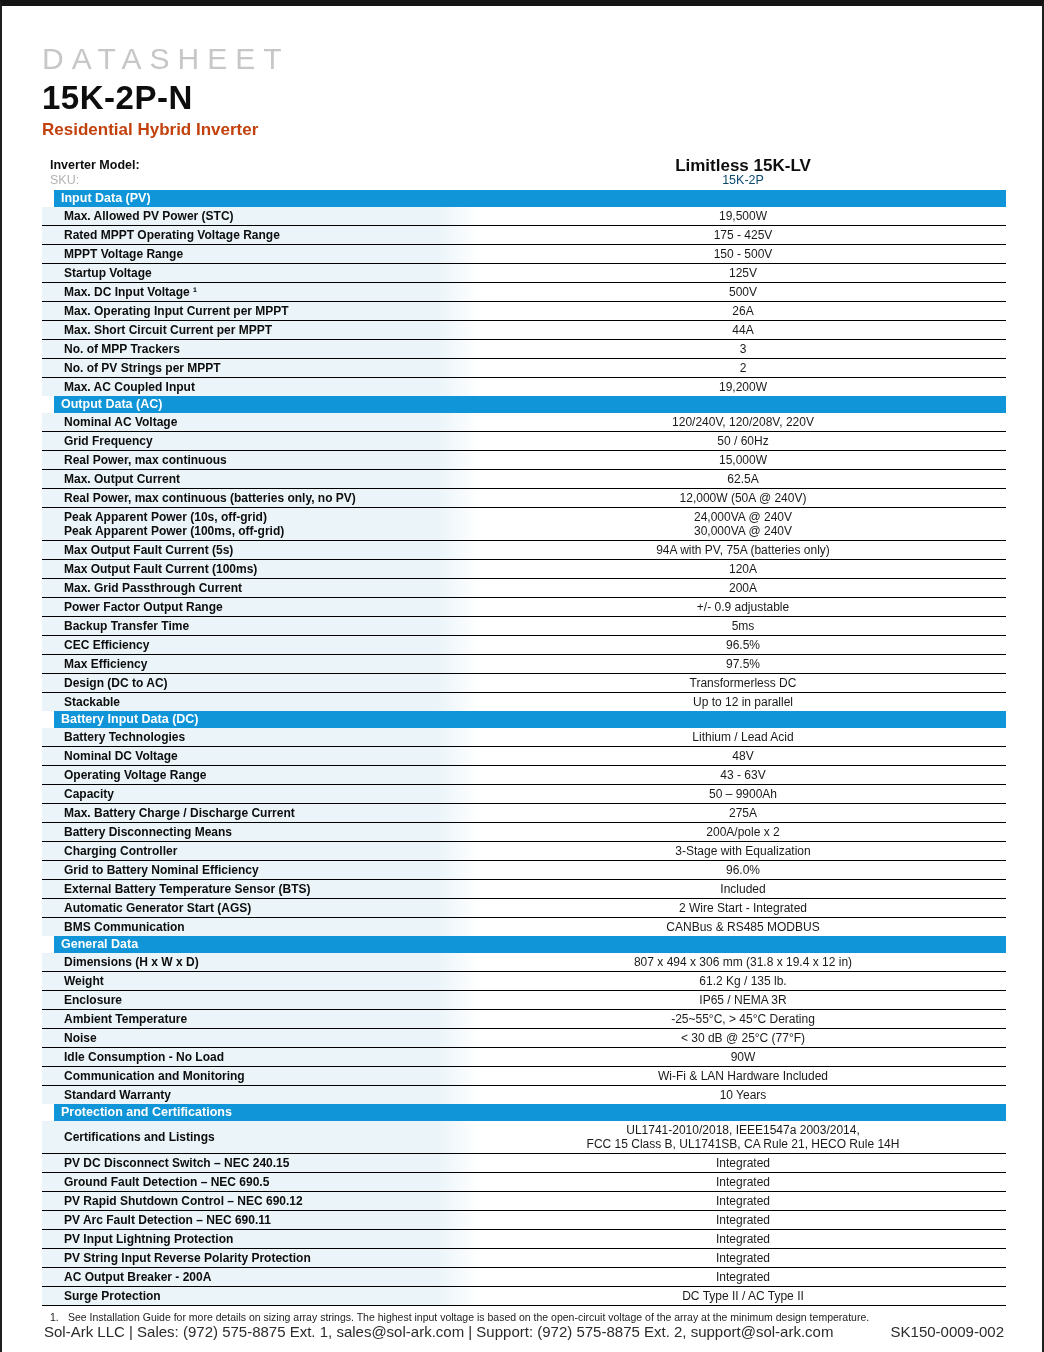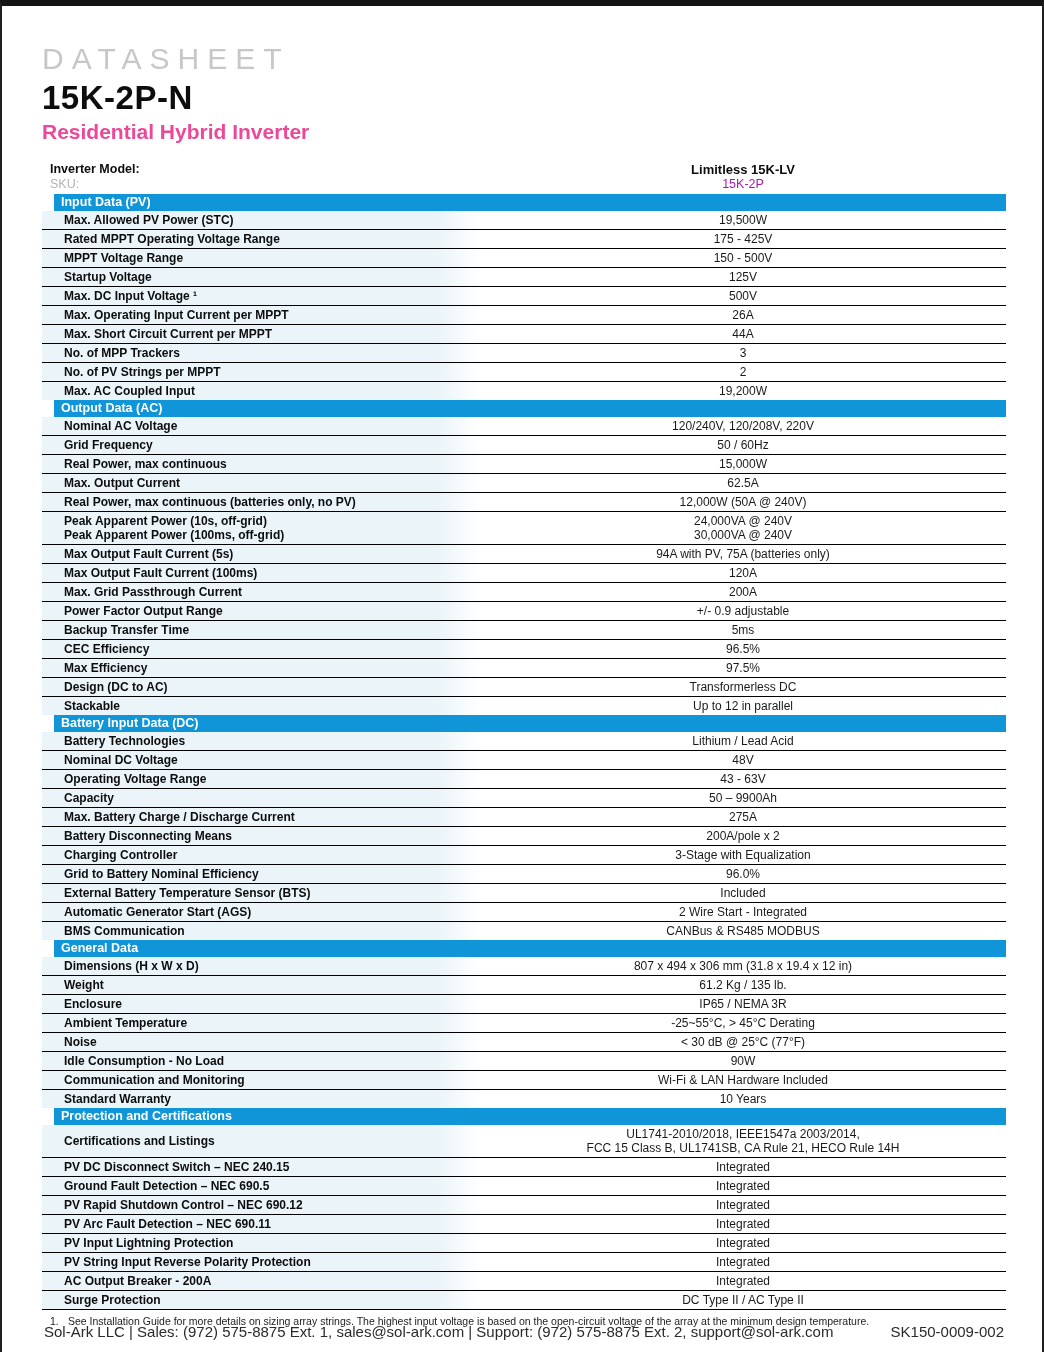--- a/index.html
+++ b/index.html
@@ -27,34 +27,34 @@
   }
   .model-title {
     margin-top:3px;
     font-size:33px;
     font-weight:bold;
     letter-spacing:0.5px;
     color:#0d0d0d;
   }
   .subtitle {
     margin-top:3px;
-    font-size:21px;
+    font-size:17px;
     font-weight:bold;
-    color:#ec4899;
+    color:#c2410c;
   }
 
   
   .model-header { margin-top:18px; }
   .mh-row { display:flex; }
   .mh-left { width:438px; box-sizing:border-box; padding-left:8px; }
   .mh-right { flex:1; text-align:center; }
   .mh-label { font-size:12.5px; font-weight:bold; color:#0d0d0d; line-height:15px; }
   .mh-sublabel { font-size:12.5px; color:#b3b3b3; line-height:15px; }
-  .mh-value { font-size:13px; font-weight:bold; color:#0d0d0d; line-height:15px; }
-  .mh-subvalue { font-size:12.5px; color:#a21caf; line-height:15px; }
+  .mh-value { font-size:17px; font-weight:bold; color:#0d0d0d; line-height:15px; }
+  .mh-subvalue { font-size:12.5px; color:#0c4a6e; line-height:15px; }
 
   
   .spec-table { margin-top:2px; }
   .section-bar {
     background:#1095d8;
     color:#ffffff;
     font-weight:bold;
     font-size:12.5px;
     height:17px;
     line-height:17px;

